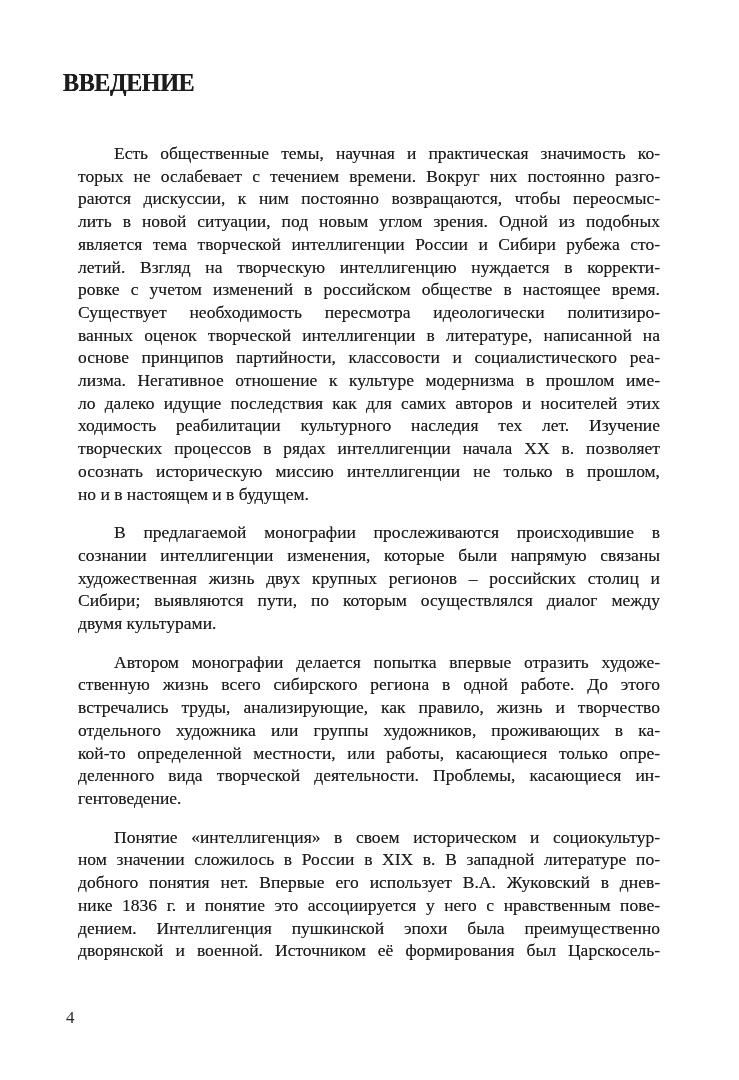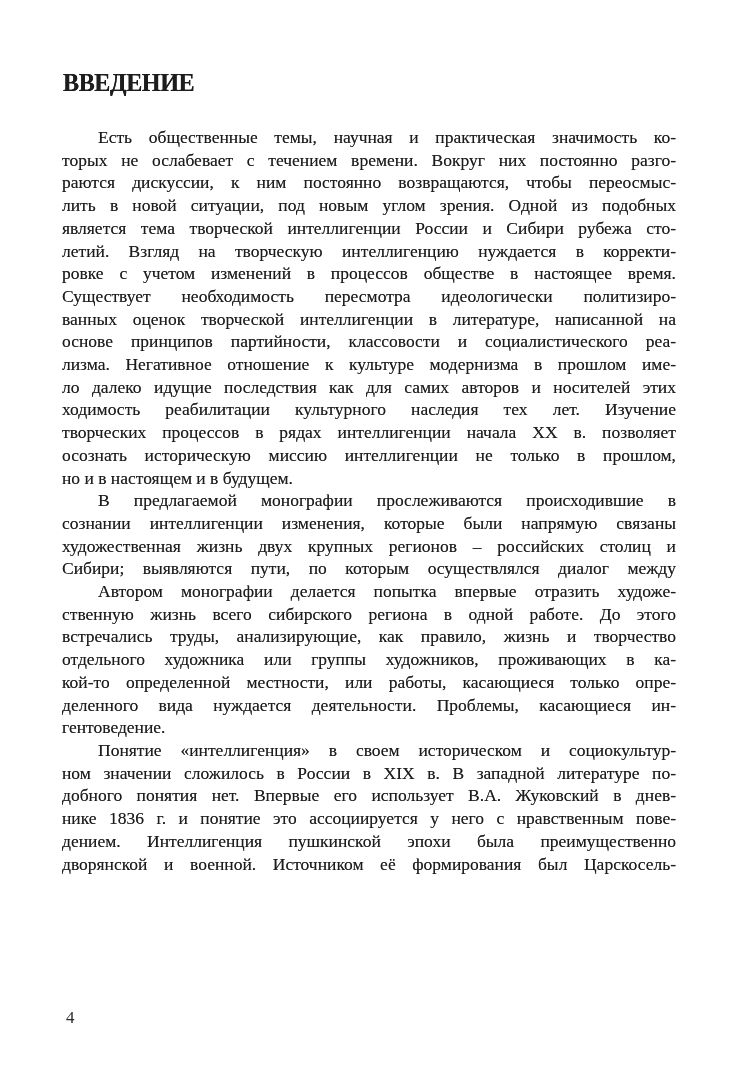--- a/index.html
+++ b/index.html
@@ -31,21 +31,21 @@
   .body-text {
     position: absolute;
     left: 62px;
     top: 126px;
     width: 614px;
     font-size: 17.5px;
     line-height: 22.7px;
     text-shadow: 0 0 0.4px rgba(0,0,0,0.55);
   }
   .paragraph {
-    margin: 0;
+    margin: 16px;
   }
   .line {
     text-align: justify;
     text-align-last: justify;
     white-space: normal;
   }
   .line.para-first {
     text-indent: 36px;
   }
   .line.para-last {
@@ -66,44 +66,45 @@
   <div class="title">ВВЕДЕНИЕ</div>
 
   <div class="body-text">
       <div class="paragraph">
         <div class="line para-first">Есть общественные темы, научная и практическая значимость ко-</div>
         <div class="line">торых не ослабевает с течением времени. Вокруг них постоянно разго-</div>
         <div class="line">раются дискуссии, к ним постоянно возвращаются, чтобы переосмыс-</div>
         <div class="line">лить в новой ситуации, под новым углом зрения. Одной из подобных</div>
         <div class="line">является тема творческой интеллигенции России и Сибири рубежа сто-</div>
         <div class="line">летий. Взгляд на творческую интеллигенцию нуждается в корректи-</div>
-        <div class="line">ровке с учетом изменений в процессов обществе в настоящее время.</div>
+        <div class="line">ровке с учетом изменений в российском обществе в настоящее время.</div>
         <div class="line">Существует необходимость пересмотра идеологически политизиро-</div>
         <div class="line">ванных оценок творческой интеллигенции в литературе, написанной на</div>
         <div class="line">основе принципов партийности, классовости и социалистического реа-</div>
         <div class="line">лизма. Негативное отношение к культуре модернизма в прошлом име-</div>
         <div class="line">ло далеко идущие последствия как для самих авторов и носителей этих</div>
         <div class="line">ходимость реабилитации культурного наследия тех лет. Изучение</div>
         <div class="line">творческих процессов в рядах интеллигенции начала XX в. позволяет</div>
         <div class="line">осознать историческую миссию интеллигенции не только в прошлом,</div>
         <div class="line para-last">но и в настоящем и в будущем.</div>
       </div>
       <div class="paragraph">
         <div class="line para-first">В предлагаемой монографии прослеживаются происходившие в</div>
         <div class="line">сознании интеллигенции изменения, которые были напрямую связаны</div>
         <div class="line">художественная жизнь двух крупных регионов – российских столиц и</div>
         <div class="line">Сибири; выявляются пути, по которым осуществлялся диалог между</div>
+        <div class="line para-last">двумя культурами.</div>
       </div>
       <div class="paragraph">
         <div class="line para-first">Автором монографии делается попытка впервые отразить художе-</div>
         <div class="line">ственную жизнь всего сибирского региона в одной работе. До этого</div>
         <div class="line">встречались труды, анализирующие, как правило, жизнь и творчество</div>
         <div class="line">отдельного художника или группы художников, проживающих в ка-</div>
         <div class="line">кой-то определенной местности, или работы, касающиеся только опре-</div>
-        <div class="line">деленного вида нуждается деятельности. Проблемы, касающиеся ин-</div>
+        <div class="line">деленного вида творческой деятельности. Проблемы, касающиеся ин-</div>
         <div class="line para-last">гентоведение.</div>
       </div>
       <div class="paragraph">
         <div class="line para-first">Понятие «интеллигенция» в своем историческом и социокультур-</div>
         <div class="line">ном значении сложилось в России в XIX в. В западной литературе по-</div>
         <div class="line">добного понятия нет. Впервые его использует В.А. Жуковский в днев-</div>
         <div class="line">нике 1836 г. и понятие это ассоциируется у него с нравственным пове-</div>
         <div class="line">дением. Интеллигенция пушкинской эпохи была преимущественно</div>
         <div class="line">дворянской и военной. Источником её формирования был Царскосель-</div>
       </div>

